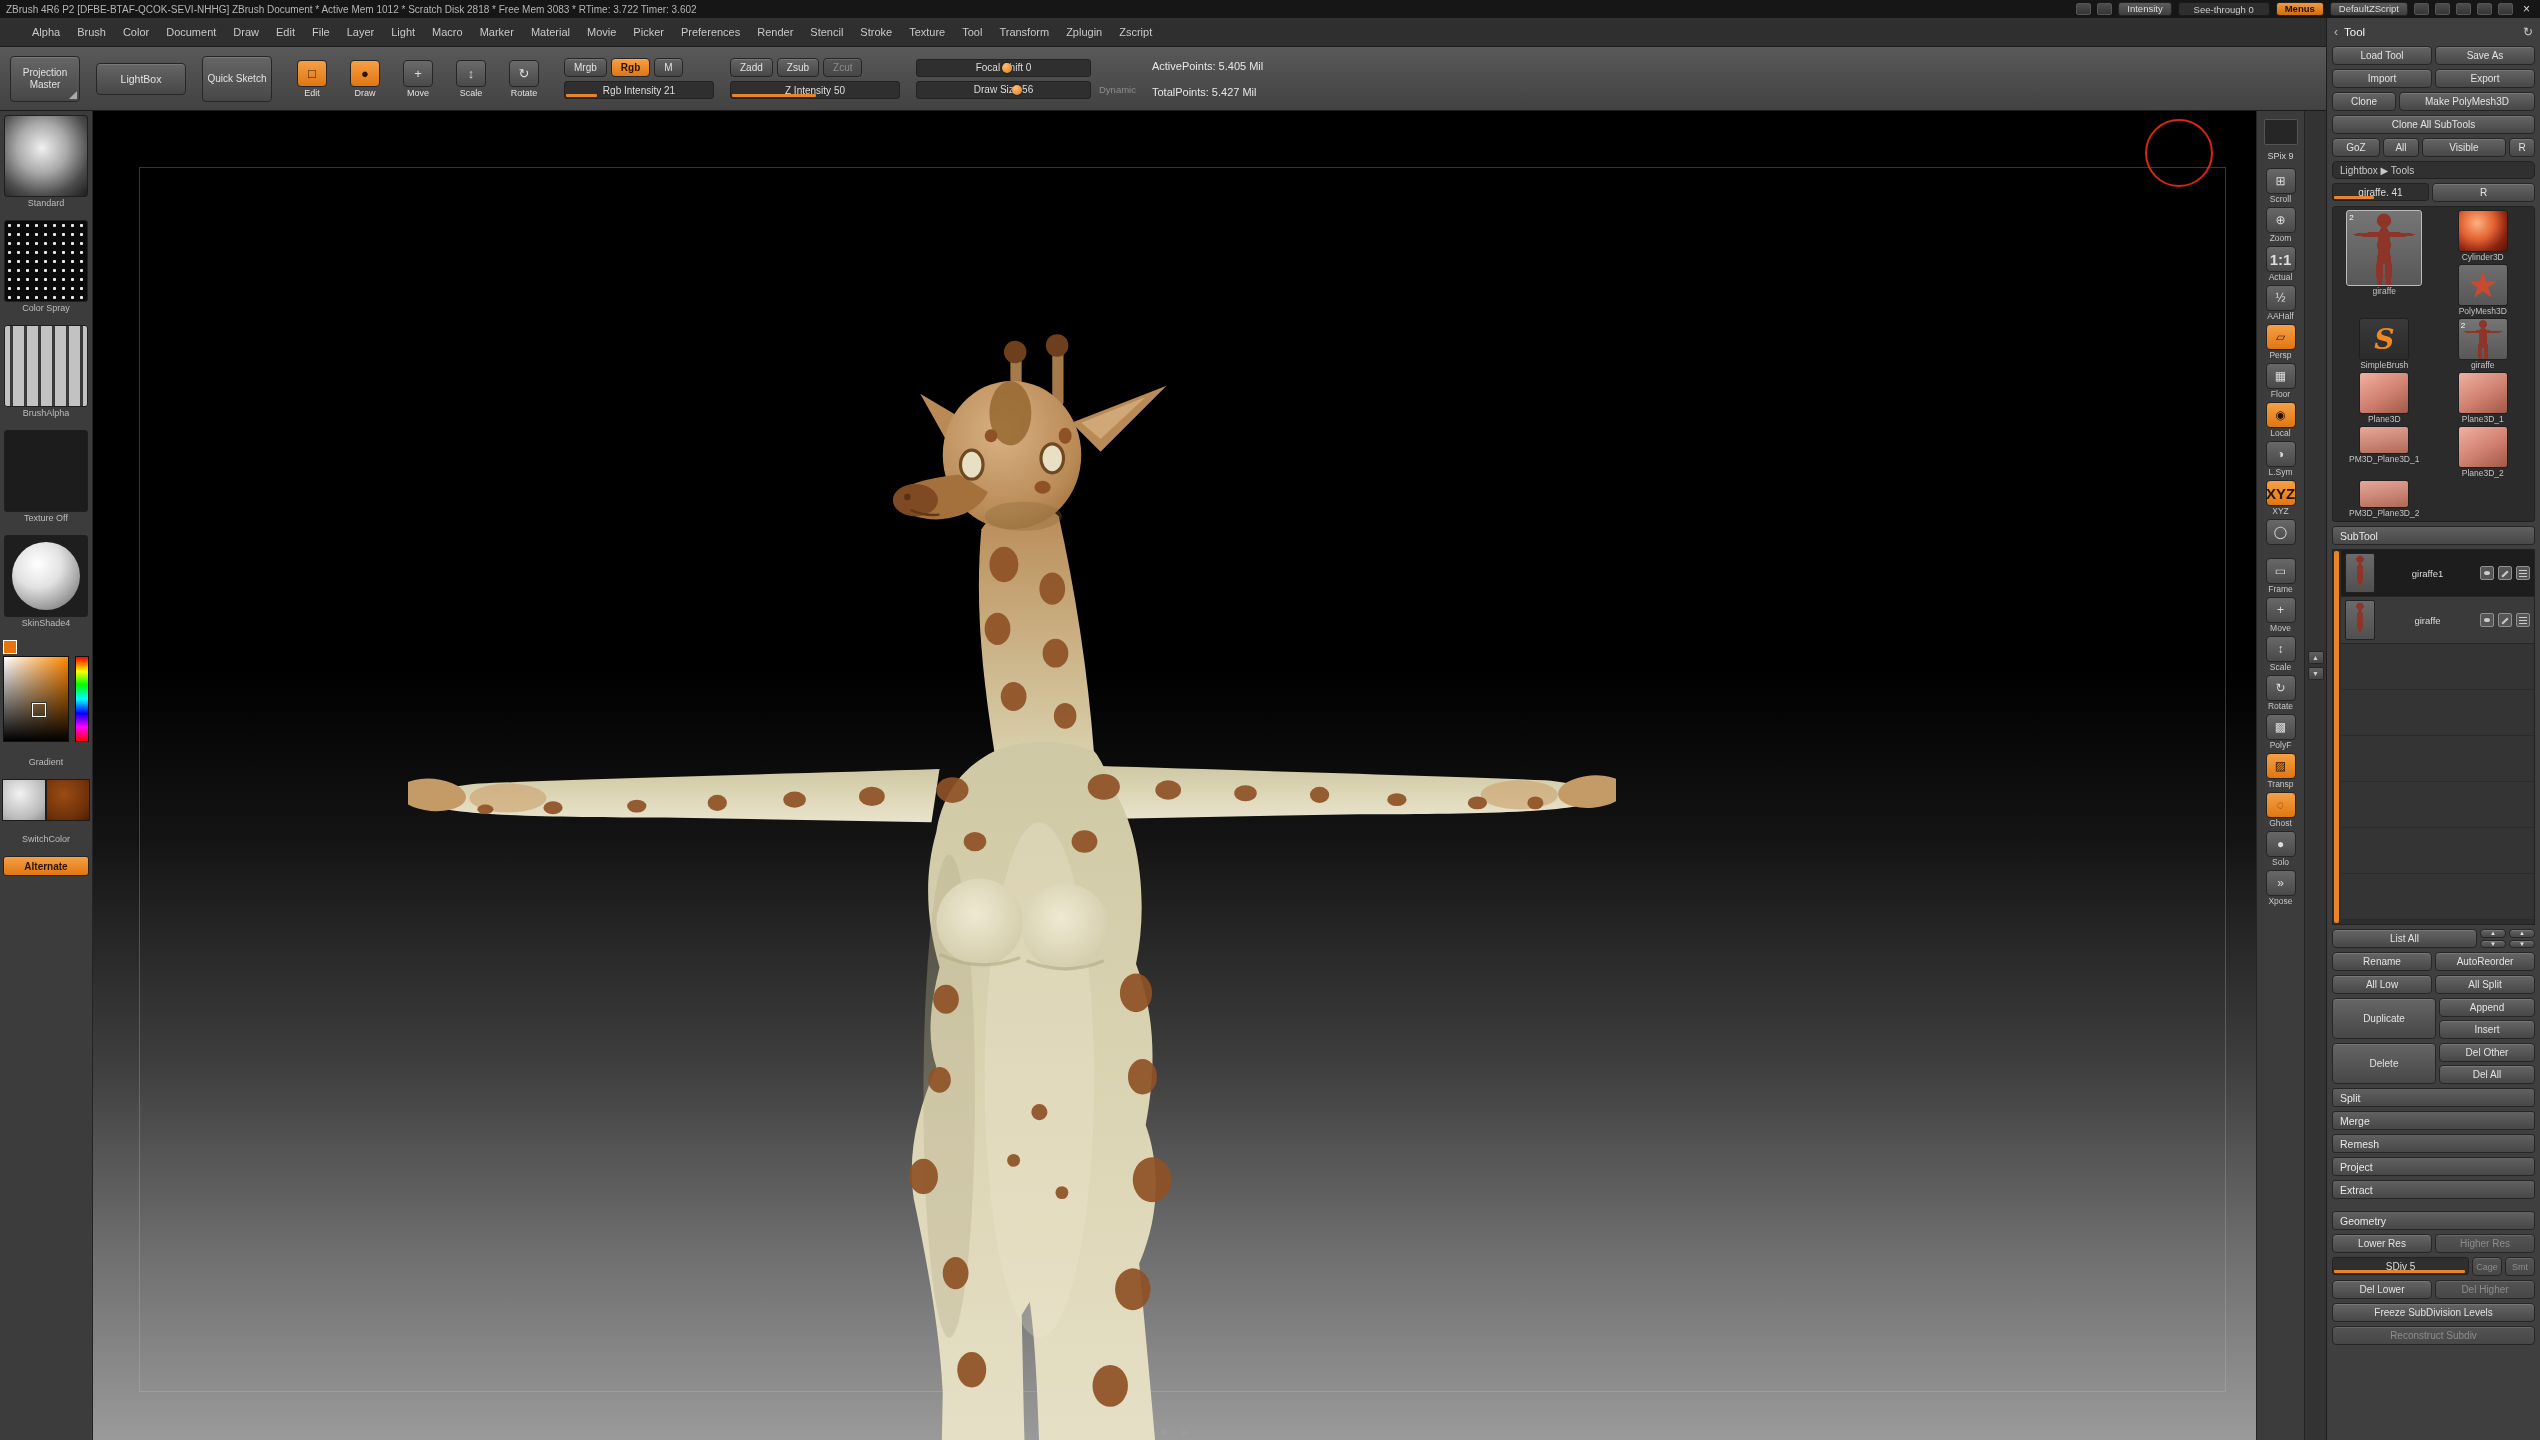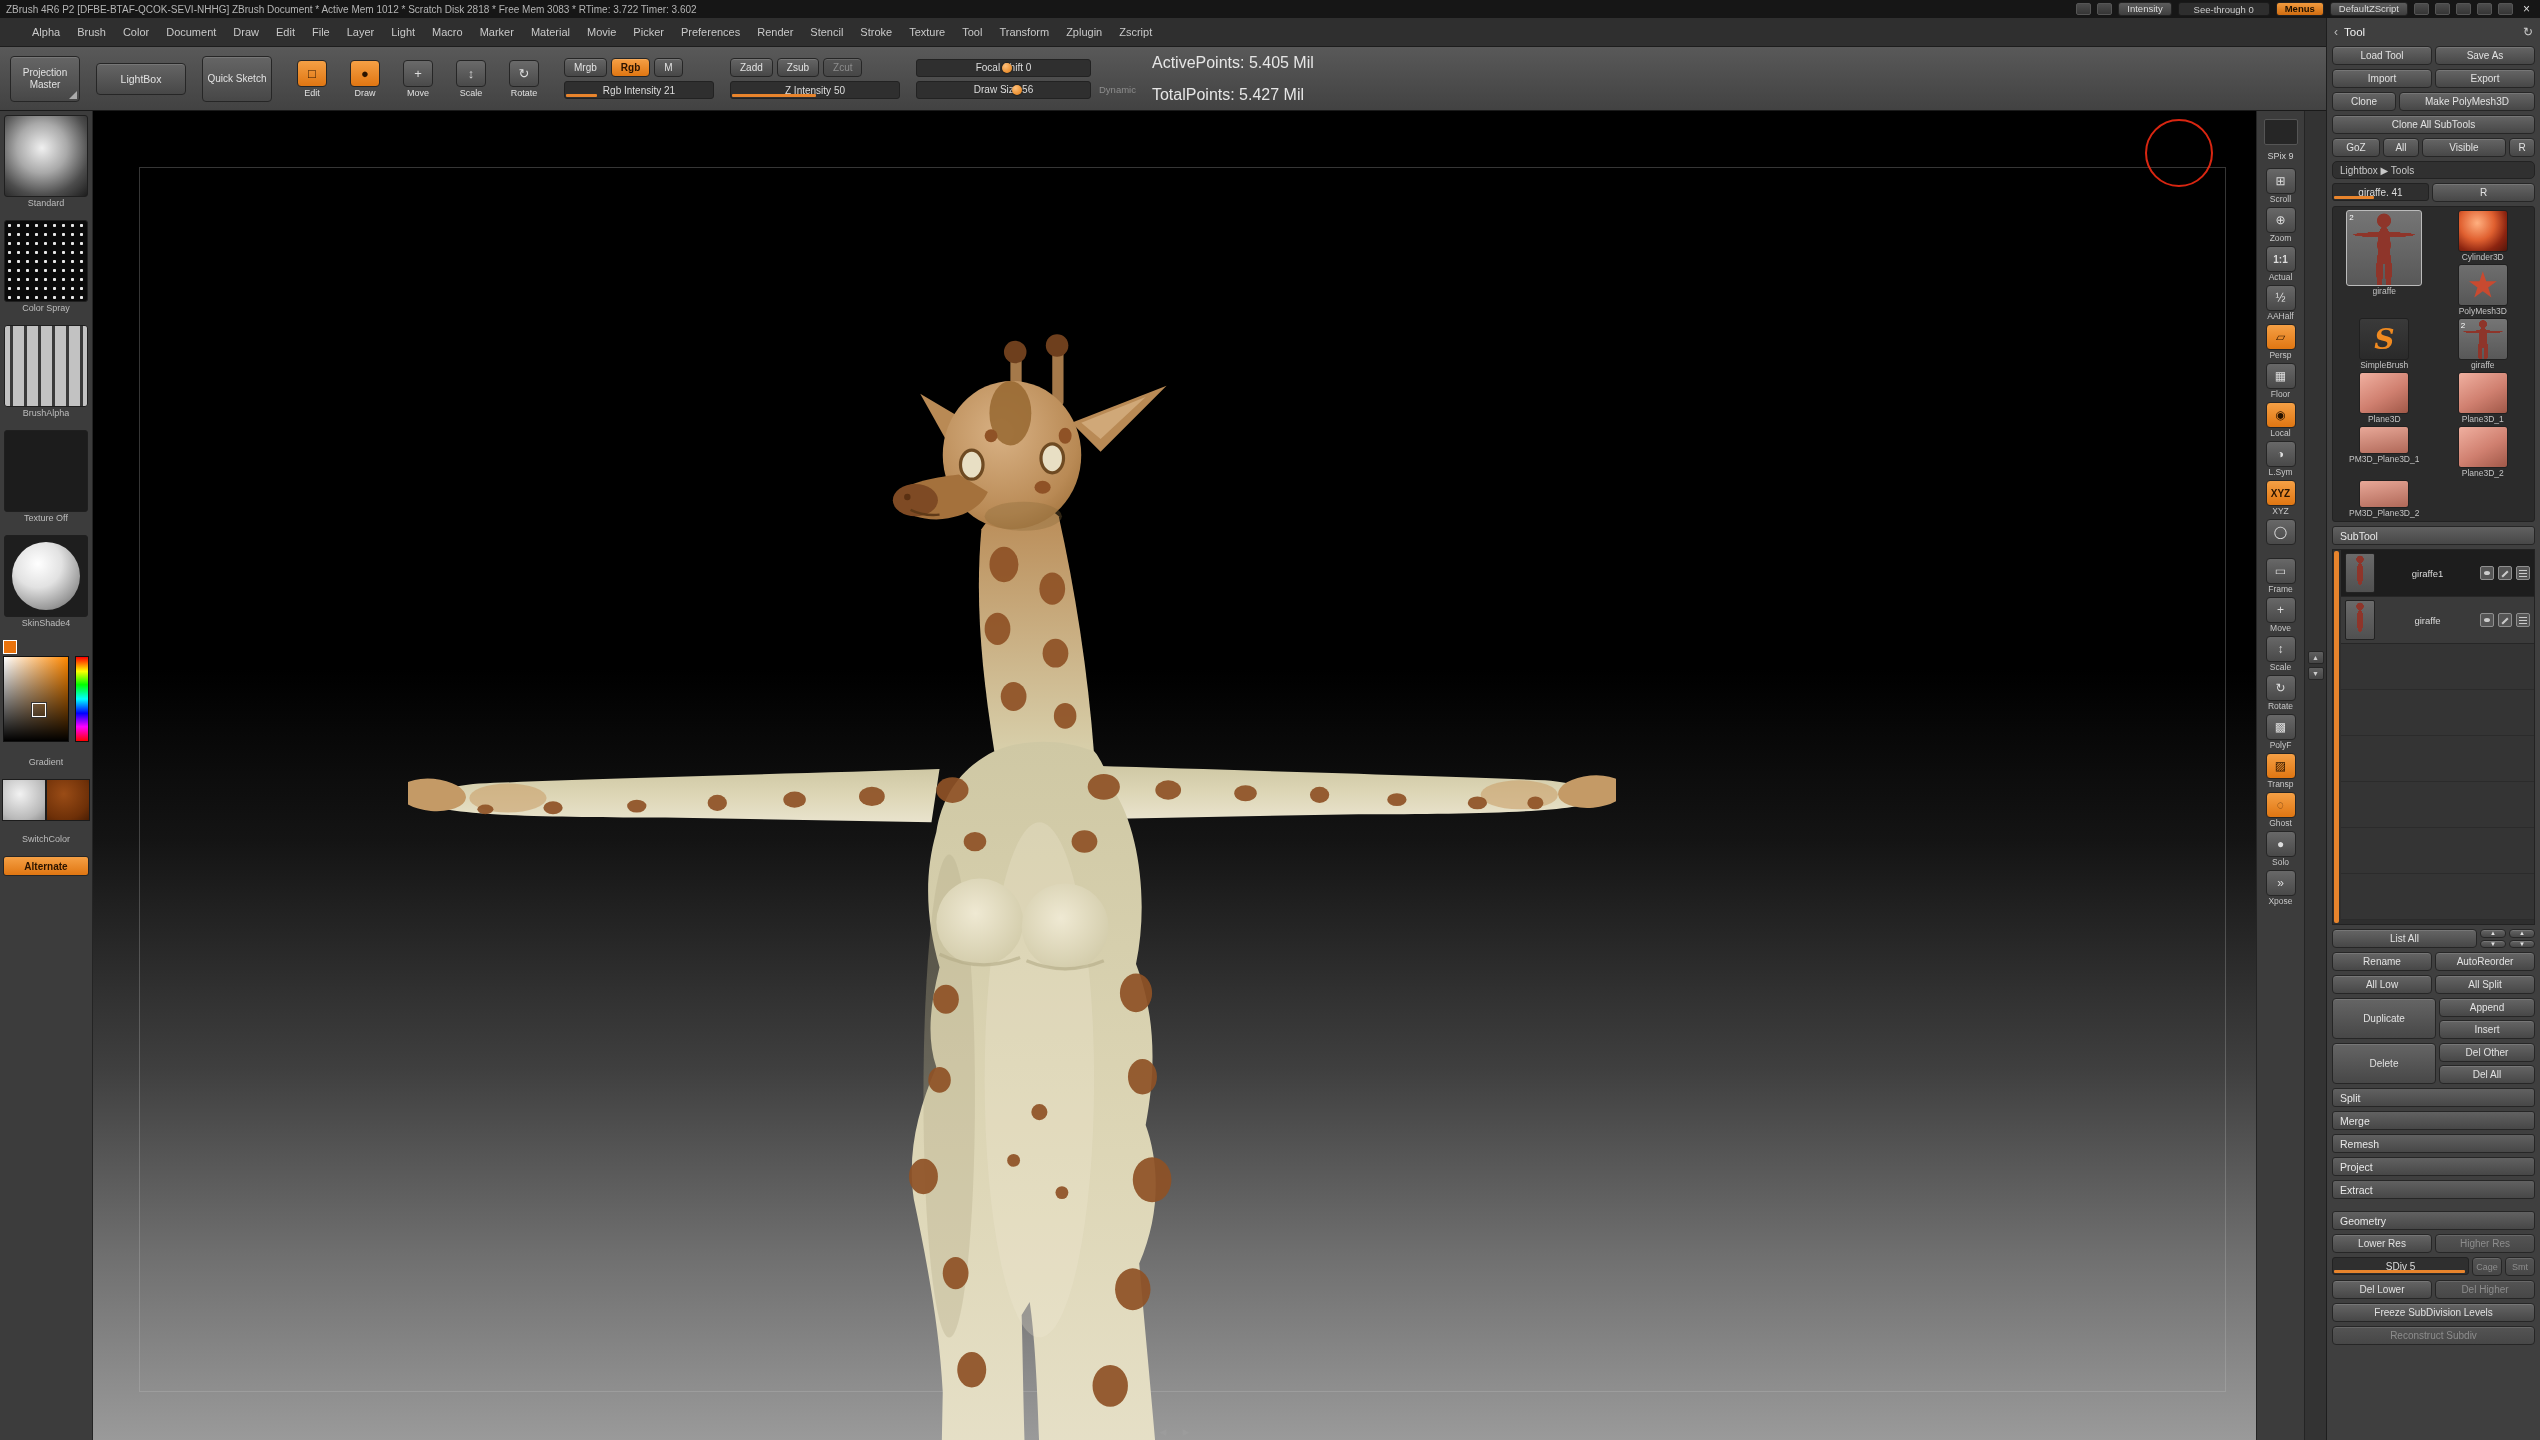--- a/index.html
+++ b/index.html
@@ -52,21 +52,21 @@
 .tb-col{display:flex;flex-direction:column;gap:4px}
 .tb-row{display:flex;gap:4px;align-items:center}
 .zbtn.sm{height:19px;padding:0 9px;font-size:10px}
 .zslider{position:relative;background:#2f2f2f;border:1px solid #222;border-radius:3px;color:#ddd;
   font-size:10px;display:flex;align-items:center;justify-content:center;overflow:hidden;height:18px}
 .zslider .fill{position:absolute;left:1px;bottom:1px;height:3px;background:#e8842c;border-radius:1px}
 .zslider .dot{position:absolute;top:50%;transform:translate(-50%,-50%);width:10px;height:10px;
   border-radius:50%;background:radial-gradient(circle at 35% 30%,#ffc07a,#e07a10);box-shadow:0 0 2px #000}
 .w150{width:150px}.w170{width:170px}.w175{width:175px}
 .dyn{font-size:9.5px;color:#8d8d8d;margin-left:4px}
-.pts{display:flex;flex-direction:column;gap:14px;font-size:16px;color:#e6e6e6}
+.pts{display:flex;flex-direction:column;gap:14px;font-size:11px;color:#e6e6e6}
 
 
 .main{flex:1;display:flex;min-height:0}
 
 
 .left-tray{width:93px;background:#3c3c3c;border-right:1px solid #242424;display:flex;
   flex-direction:column;align-items:center;padding-top:4px;gap:12px;flex:0 0 auto}
 .tray-item{display:flex;flex-direction:column;align-items:center}
 .tray-thumb{width:84px;height:82px;border:1px solid #1f1f1f;border-radius:3px}
 .tray-label{font-size:9px;color:#bdbdbd;margin-top:1px;max-width:90px;white-space:nowrap;overflow:hidden}
@@ -107,21 +107,21 @@
 
 
 .right-shelf{width:48px;background:#3c3c3c;border-left:1px solid #242424;display:flex;
   flex-direction:column;align-items:center;padding-top:8px;gap:3px;flex:0 0 auto}
 .shelf-doc{width:34px;height:26px;background:#262626;border:1px solid #555;border-radius:2px}
 .shelf-spix{font-size:9px;color:#d0d0d0;margin:3px 0 4px}
 .shelf-item{display:flex;flex-direction:column;align-items:center;width:46px}
 .shelf-item .ic{width:30px;height:26px;border-radius:4px;background:linear-gradient(#686868,#494949);
   border:1px solid #262626;display:flex;align-items:center;justify-content:center;font-size:12px;color:#ddd}
 .shelf-item.on .ic{background:linear-gradient(#f5a045,#e07612);color:#2a1400}
-.shelf-item.txt .ic{font-size:10px;font-weight:bold}
+.shelf-item.txt .ic{font-size:15px;font-weight:bold}
 .shelf-item .lbl{font-size:8.5px;color:#c8c8c8;height:10px}
 
 
 .scroll-strip{width:22px;background:#333;border-left:1px solid #242424;display:flex;
   flex-direction:column;align-items:center;flex:0 0 auto}
 .scroll-strip .arrows{margin-top:540px;display:flex;flex-direction:column;gap:3px}
 .mini-arrow{width:16px;height:13px;font-size:7px;display:flex;align-items:center;justify-content:center;
   background:linear-gradient(#606060,#454545);border:1px solid #262626;border-radius:2px;color:#ccc}
 
 

